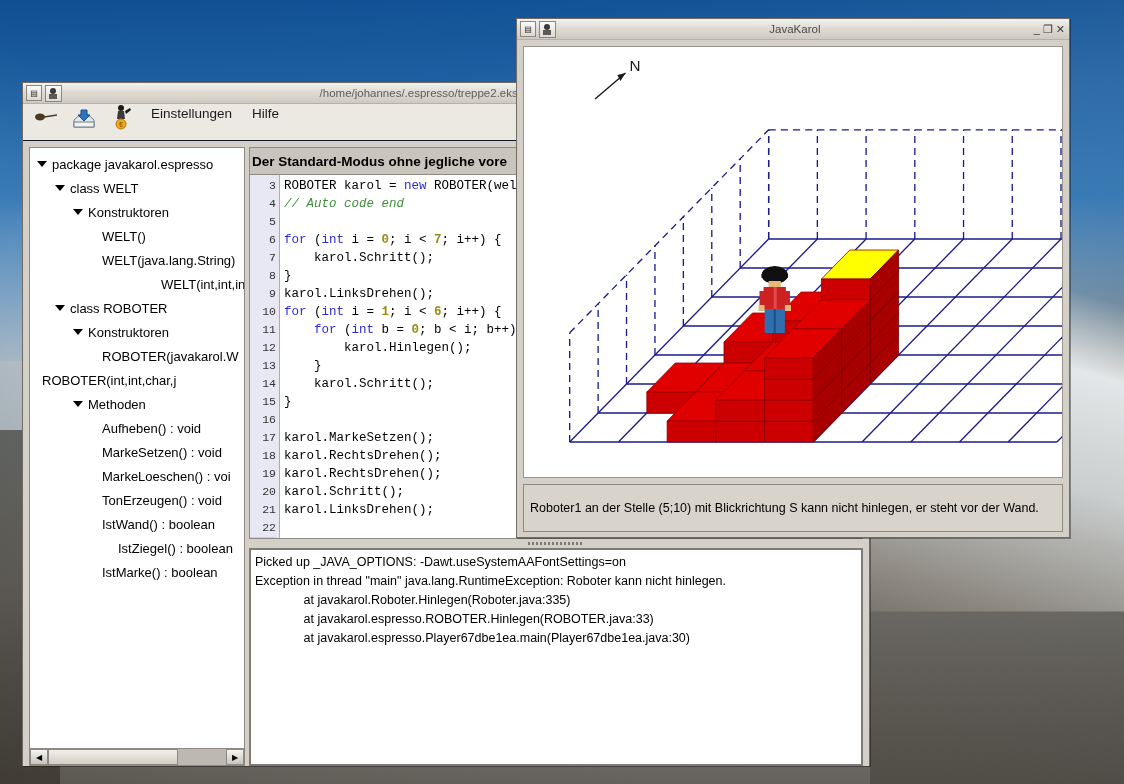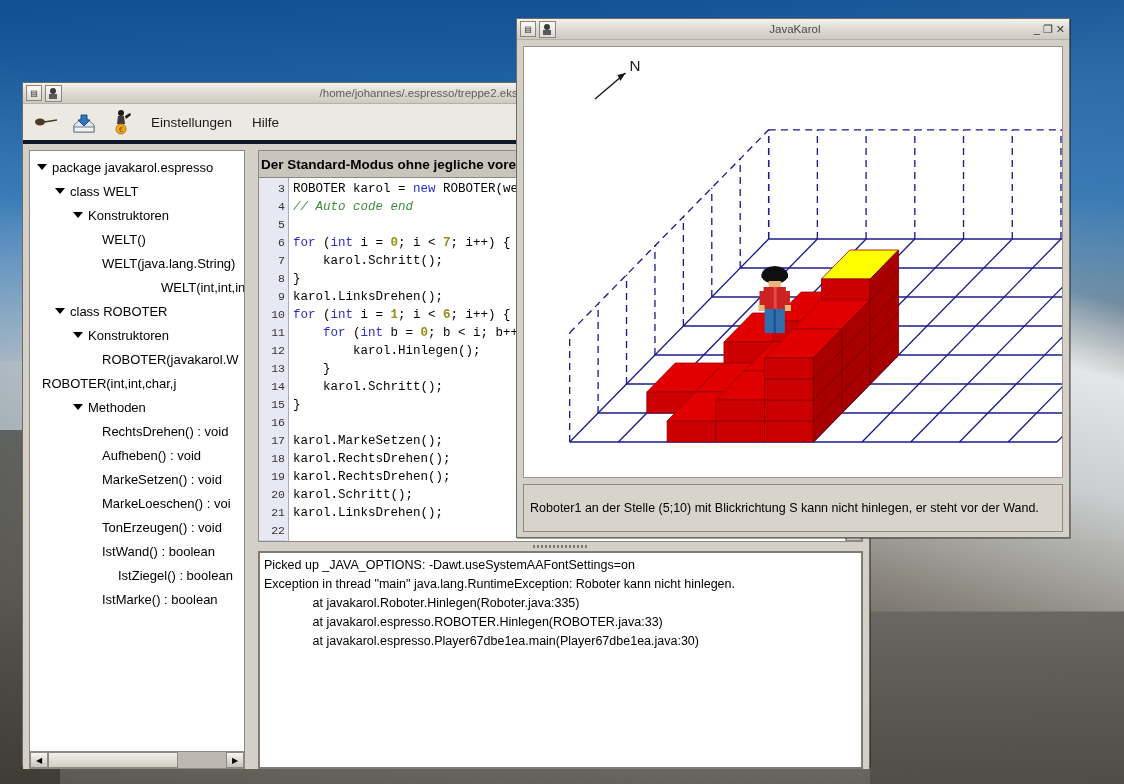--- a/index.html
+++ b/index.html
@@ -50,22 +50,22 @@
   .tb-title{flex:1;text-align:center;font-size:11.5px;color:#4a4a4a;}
   .tb-right{display:flex;align-items:center;gap:3px;padding-right:4px;color:#3b3b3b;font-size:11px;}
   .tb-right span{cursor:default;line-height:1;}
 
   
   #espresso{left:22px;top:82px;width:846px;height:682px;
     border:1px solid #6f6b64;box-shadow:1px 1px 0 rgba(0,0,0,.35);}
   #espresso .titlebar{border:0;border-bottom:1px solid #b5b0a8;}
   #esp-title{flex:1;text-align:center;font-size:11.5px;color:#5d5d5d;padding-right:70px;}
   .toolbar{
-    height:36px;display:flex;align-items:center;gap:12px;padding:0 10px;
-    background:#ece9e3;border-bottom:4px solid #0f172a;
+    height:36px;display:flex;gap:12px;padding:0 10px;
+    background:#ece9e3;border-bottom:1px solid #0f172a;
   }
   .tool-ico{width:26px;height:26px;position:relative;flex:0 0 auto;}
   .menu-item{font-size:13.5px;color:#1a1a1a;padding:2px 4px;}
 
   .esp-body{display:flex;height:calc(100% - 57px);background:#d4d0c8;}
   
   .tree-pane{width:214px;margin:6px 0 0 6px;background:#fff;border:1px solid #8e8a83;
     display:flex;flex-direction:column;position:relative;}
   .tree-scroll{flex:1;overflow:hidden;position:relative;padding-top:4px;}
   .tnode{height:24px;display:flex;align-items:center;font-size:13px;color:#000;white-space:nowrap;}
@@ -73,21 +73,21 @@
   .tw{width:12px;height:12px;margin-right:4px;flex:0 0 auto;position:relative;}
   .tw:before{content:"";position:absolute;left:1px;top:3px;
     border-left:5px solid transparent;border-right:5px solid transparent;border-top:6px solid #000;}
   .hscroll{height:16px;border-top:1px solid #8e8a83;background:#d4d0c8;display:flex;align-items:center;}
   .sb-arrow{width:16px;height:14px;background:linear-gradient(180deg,#f6f5f2,#c9c4bb);
     border:1px solid #8e8a83;display:flex;align-items:center;justify-content:center;font-size:8px;}
   .sb-thumb{height:14px;background:linear-gradient(180deg,#f1efea,#d3cec5);border:1px solid #8e8a83;}
   .sb-track{flex:1;height:16px;background:#bdb8b0;}
 
   
-  .edit-col{flex:1;margin:6px 6px 0 13px;display:flex;flex-direction:column;min-width:0;}
+  .edit-col{flex:1;margin:6px 6px 0 4px;display:flex;flex-direction:column;min-width:0;}
   .doc-hdr{height:26px;background:#c9c5bd;border:1px solid #8e8a83;border-bottom:0;
     display:flex;align-items:center;overflow:hidden;}
   .doc-hdr b{font-size:13.5px;color:#000;padding-left:2px;white-space:nowrap;}
   .code-wrap{flex:1;border:1px solid #8e8a83;background:#fff;display:flex;overflow:hidden;position:relative;min-height:0;}
   .gutter{width:26px;background:#e8e8f4;border-right:1px solid #a9a9c0;
     font-family:"Liberation Mono",monospace;font-size:11.5px;color:#333;text-align:right;
     padding:2px 3px 0 0;line-height:18px;flex:0 0 auto;}
   .gutter div.cur{background:#c9cff0;}
   .code{flex:1;font-family:"Liberation Mono",monospace;font-size:12.5px;line-height:18px;
     padding:2px 0 0 4px;color:#000;white-space:pre;overflow:hidden;}
@@ -201,24 +201,20 @@
             <span style="width: 12px; display: inline-block; flex: 0 0 auto;"></span>
             <span>ROBOTER(javakarol.W</span>
           </div>
           <div class="tnode" style=" text-align: center;">
             <span style="width: 12px; display: inline-block; flex: 0 0 auto;"></span>
             <span>ROBOTER(int,int,char,j</span>
           </div>
           <div class="tnode" style="padding-left: 42px;">
             <span class="tw"></span>
             <span>Methoden</span>
-          </div>
-          <div class="tnode" style="padding-left: 60px;">
-            <span style="width: 12px; display: inline-block; flex: 0 0 auto;"></span>
-            <span>RechtsDrehen() : void</span>
           </div>
           <div class="tnode" style="padding-left: 60px;">
             <span style="width: 12px; display: inline-block; flex: 0 0 auto;"></span>
             <span>Aufheben() : void</span>
           </div>
           <div class="tnode" style="padding-left: 60px;">
             <span style="width: 12px; display: inline-block; flex: 0 0 auto;"></span>
             <span>MarkeSetzen() : void</span>
           </div>
           <div class="tnode" style="padding-left: 60px;">

